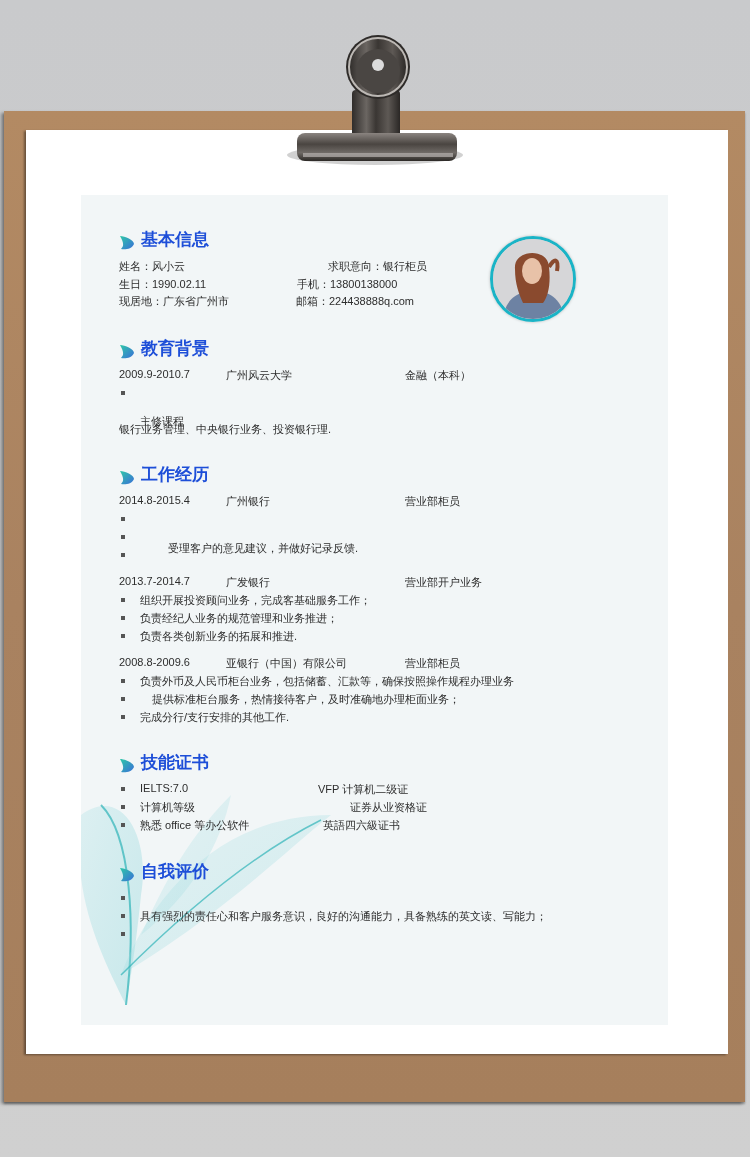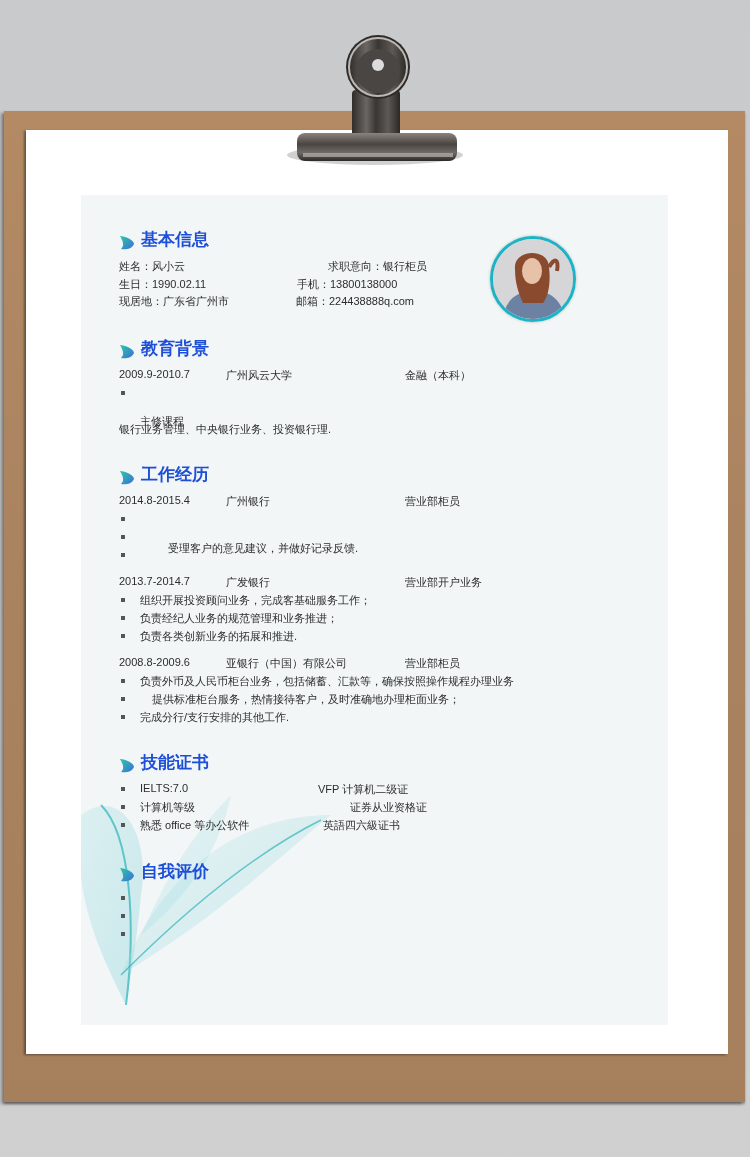--- a/index.html
+++ b/index.html
@@ -186,14 +186,15 @@
   <div class="txt" style="left:242px;top:623px;">英語四六級证书</div>
 
   <div class="section-title" style="top:665px;">
     <svg class="sicon" viewBox="0 0 16 16">
       <path d="M1,1 C6,1 15,5 15,9 C13,14 6,15 2,14 C5,11 5,8 1,1 Z" fill="url(#sg)"></path>
     </svg>
     <span>自我评价</span>
   </div>
   <div class="bullet" style="left:40px;top:701px;"></div>
   <div class="bullet" style="left:40px;top:719px;"></div>
+  <div class="txt" style="left:59px;top:714px;">具有强烈的责任心和客户服务意识，良好的沟通能力，具备熟练的英文读、写能力；</div>
   <div class="bullet" style="left:40px;top:737px;"></div>
 </div>
 
 </body></html>

